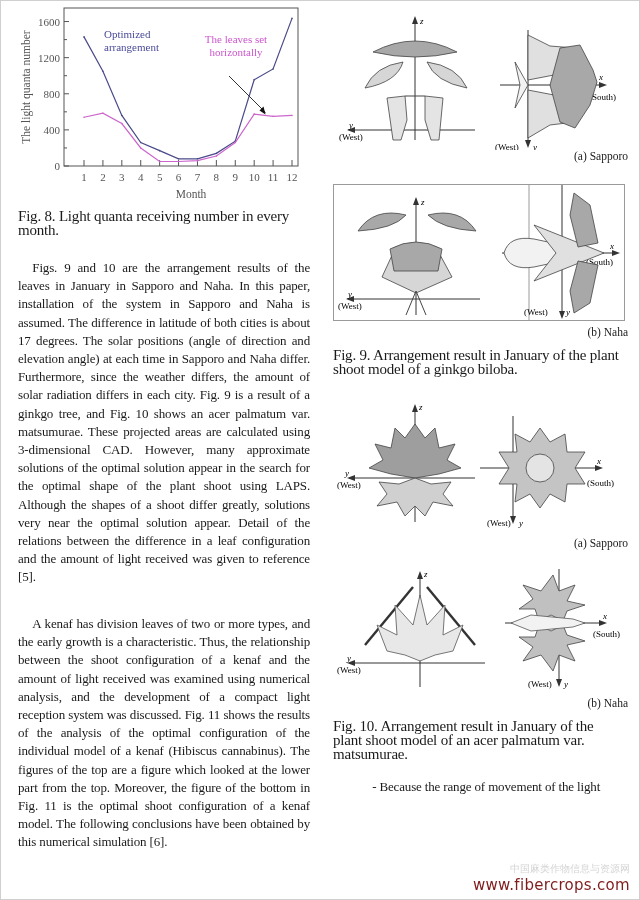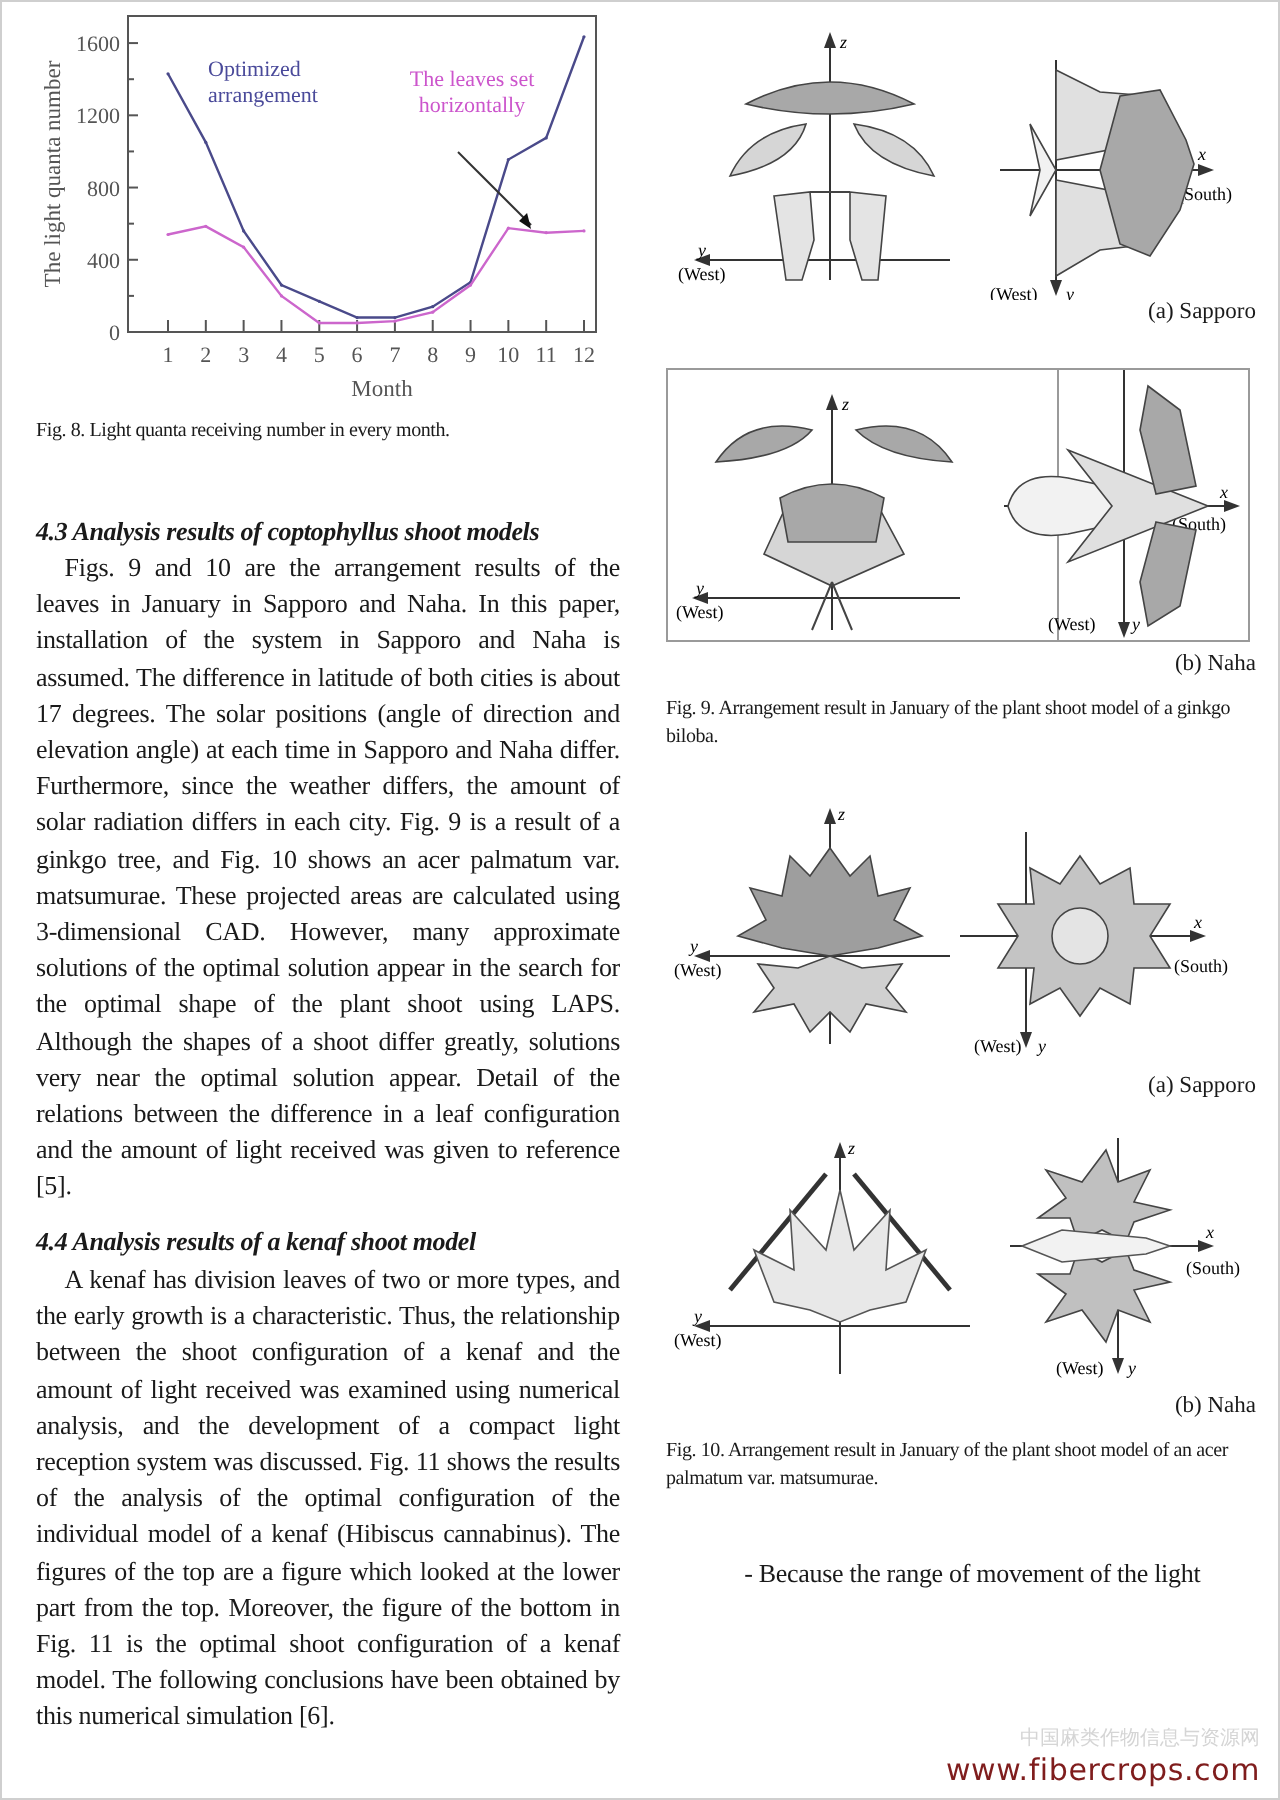--- a/index.html
+++ b/index.html
@@ -1,20 +1,20 @@
 <!DOCTYPE html>
 <html><head>
 <meta charset="utf-8">
 <style>
   html, body { margin: 0; padding: 0; }
   body { width: 640px; height: 900px; background: #ffffff; position: relative; overflow: hidden;
          font-family: "Liberation Serif", "DejaVu Serif", serif; color: #1a1a1a; }
   .page-border { position: absolute; left: 0; top: 0; width: 638px; height: 898px; border: 1px solid #cfcfcf; }
   .chart-wrap { position: absolute; left: 0; top: 0; width: 320px; height: 205px; }
-  .caption { font-size: 10px; line-height: 14px; letter-spacing: -0.2px; }
+  .caption { font-size: 15px; line-height: 14px; letter-spacing: -0.2px; }
   .heading { font-style: italic; font-weight: bold; font-size: 13px; letter-spacing: -0.2px; }
   .body-text { font-size: 13px; line-height: 18.2px; text-align: justify; letter-spacing: -0.15px; }
   .body-text p { margin: 0; text-indent: 1.1em; }
   .fig { position: absolute; }
   .fig svg { display: block; }
   .sub-caption { position: absolute; font-size: 11.5px; text-align: right; }
   .watermark { position: absolute; right: 10px; bottom: 6px; font-family: "DejaVu Sans", sans-serif;
                font-size: 15px; color: #7f1d1d; letter-spacing: 0.3px; }
   .watermark-cn { position: absolute; right: 10px; bottom: 24px; font-family: Liberation Sans, sans-serif;
                font-size: 10px; color: #d5d5d5; }
@@ -105,28 +105,26 @@
         <text x="236" y="56" text-anchor="middle" font-size="11" fill="#cc55cc">horizontally</text>
         <line x1="229" y1="76" x2="265.5272727272727" y2="112.53714285714285" stroke="#333" stroke-width="1"></line>
         <polygon points="265.5272727272727,114.53714285714285 259.5272727272727,110.53714285714285 263.5272727272727,106.53714285714285" fill="#111"></polygon>
       </g>
   </svg>
 </div>
 
 <div class="caption" style="position:absolute; left:18px; top:209px; width:300px;">Fig. 8. Light quanta receiving number in every month.</div>
 
 <div style="position:absolute; left:18px; top:258px; width:292px;">
-  <div class="heading">4.3 Analysis results of coptophyllus shoot models</div>
   <div class="body-text" style="margin-top:1px;font-family:Liberation Serif, serif;">
     <p>Figs. 9 and 10 are the arrangement results of the leaves in January in Sapporo and Naha. In this paper, installation of the system in Sapporo and Naha is assumed. The difference in latitude of both cities is about 17 degrees. The solar positions (angle of direction and elevation angle) at each time in Sapporo and Naha differ. Furthermore, since the weather differs, the amount of solar radiation differs in each city. Fig. 9 is a result of a ginkgo tree, and Fig. 10 shows an acer palmatum var. matsumurae. These projected areas are calculated using 3-dimensional CAD. However, many approximate solutions of the optimal solution appear in the search for the optimal shape of the plant shoot using LAPS. Although the shapes of a shoot differ greatly, solutions very near the optimal solution appear. Detail of the relations between the difference in a leaf configuration and the amount of light received was given to reference [5].</p>
   </div>
 </div>
 
 <div style="position:absolute; left:18px; top:613px; width:292px;">
-  <div class="heading">4.4 Analysis results of a kenaf shoot model</div>
   <div class="body-text" style="margin-top:2px;">
     <p>A kenaf has division leaves of two or more types, and the early growth is a characteristic. Thus, the relationship between the shoot configuration of a kenaf and the amount of light received was examined using numerical analysis, and the development of a compact light reception system was discussed. Fig. 11 shows the results of the analysis of the optimal configuration of the individual model of a kenaf (Hibiscus cannabinus). The figures of the top are a figure which looked at the lower part from the top. Moreover, the figure of the bottom in Fig. 11 is the optimal shoot configuration of a kenaf model. The following conclusions have been obtained by this numerical simulation [6].</p>
   </div>
 </div>
 
 <div class="fig" style="left:335px; top:10px;">
   <svg width="290" height="140">
 
     <g>
       <line x1="80" y1="8" x2="80" y2="130" stroke="#333" stroke-width="1"></line>

